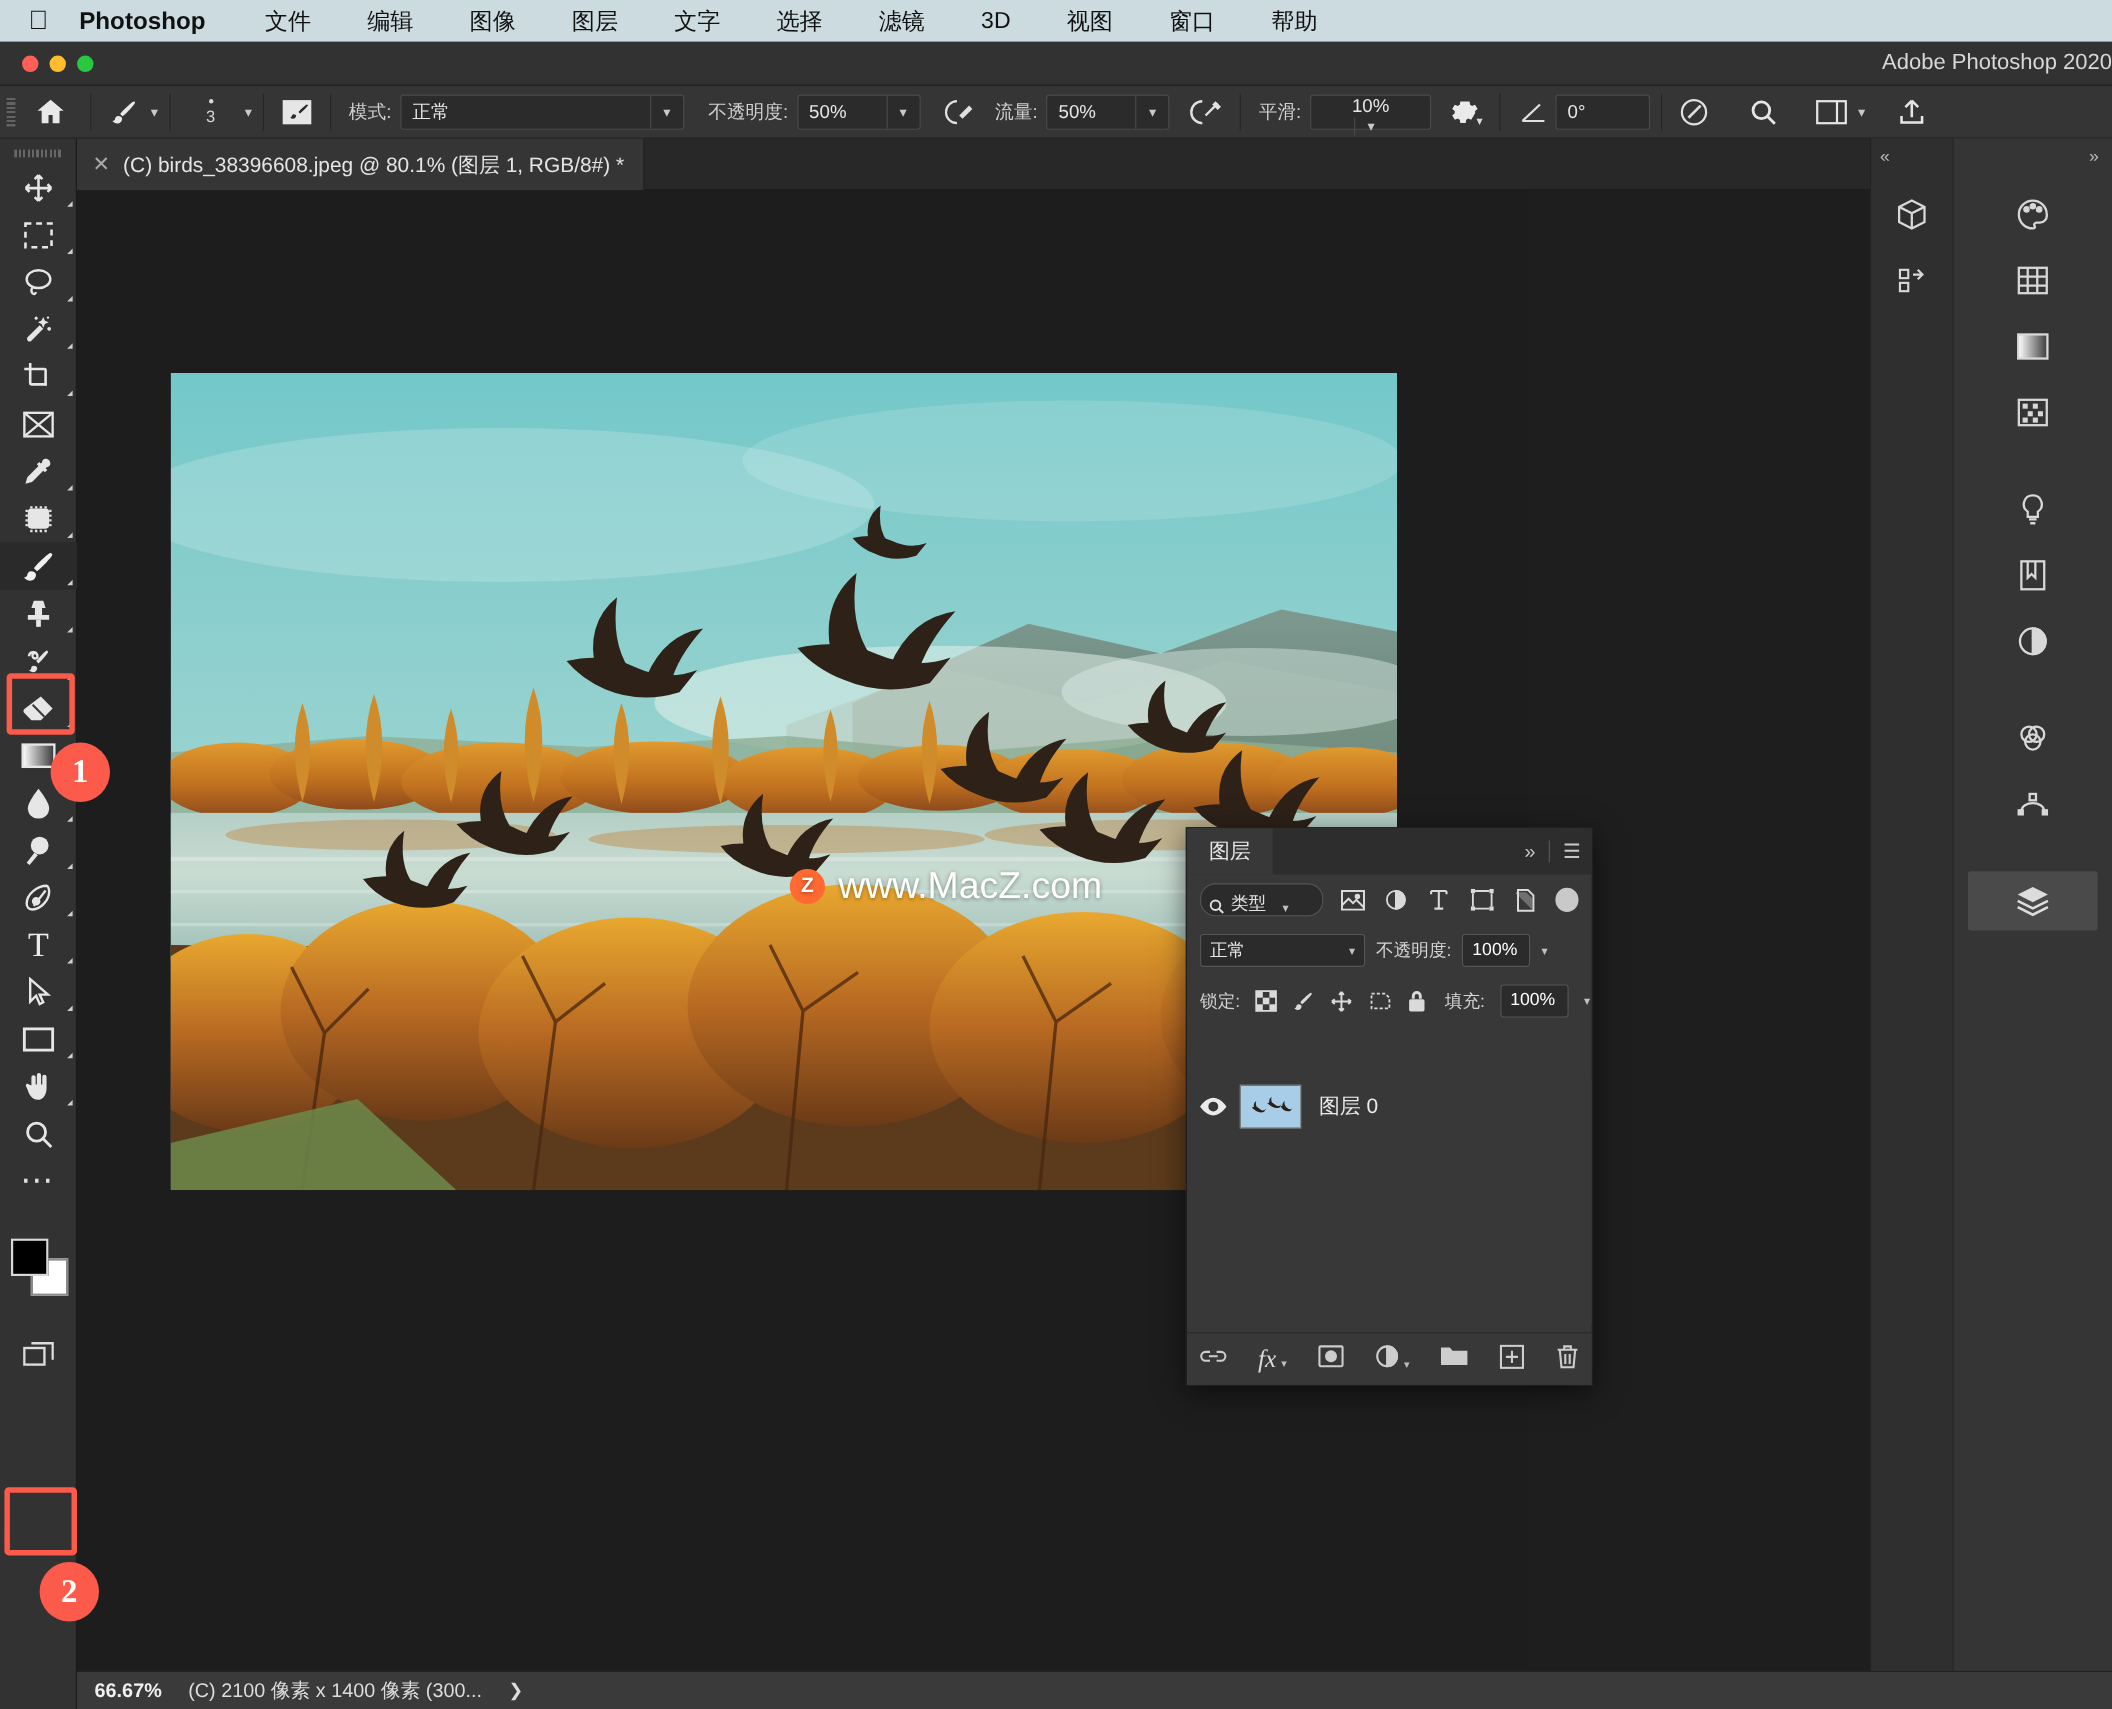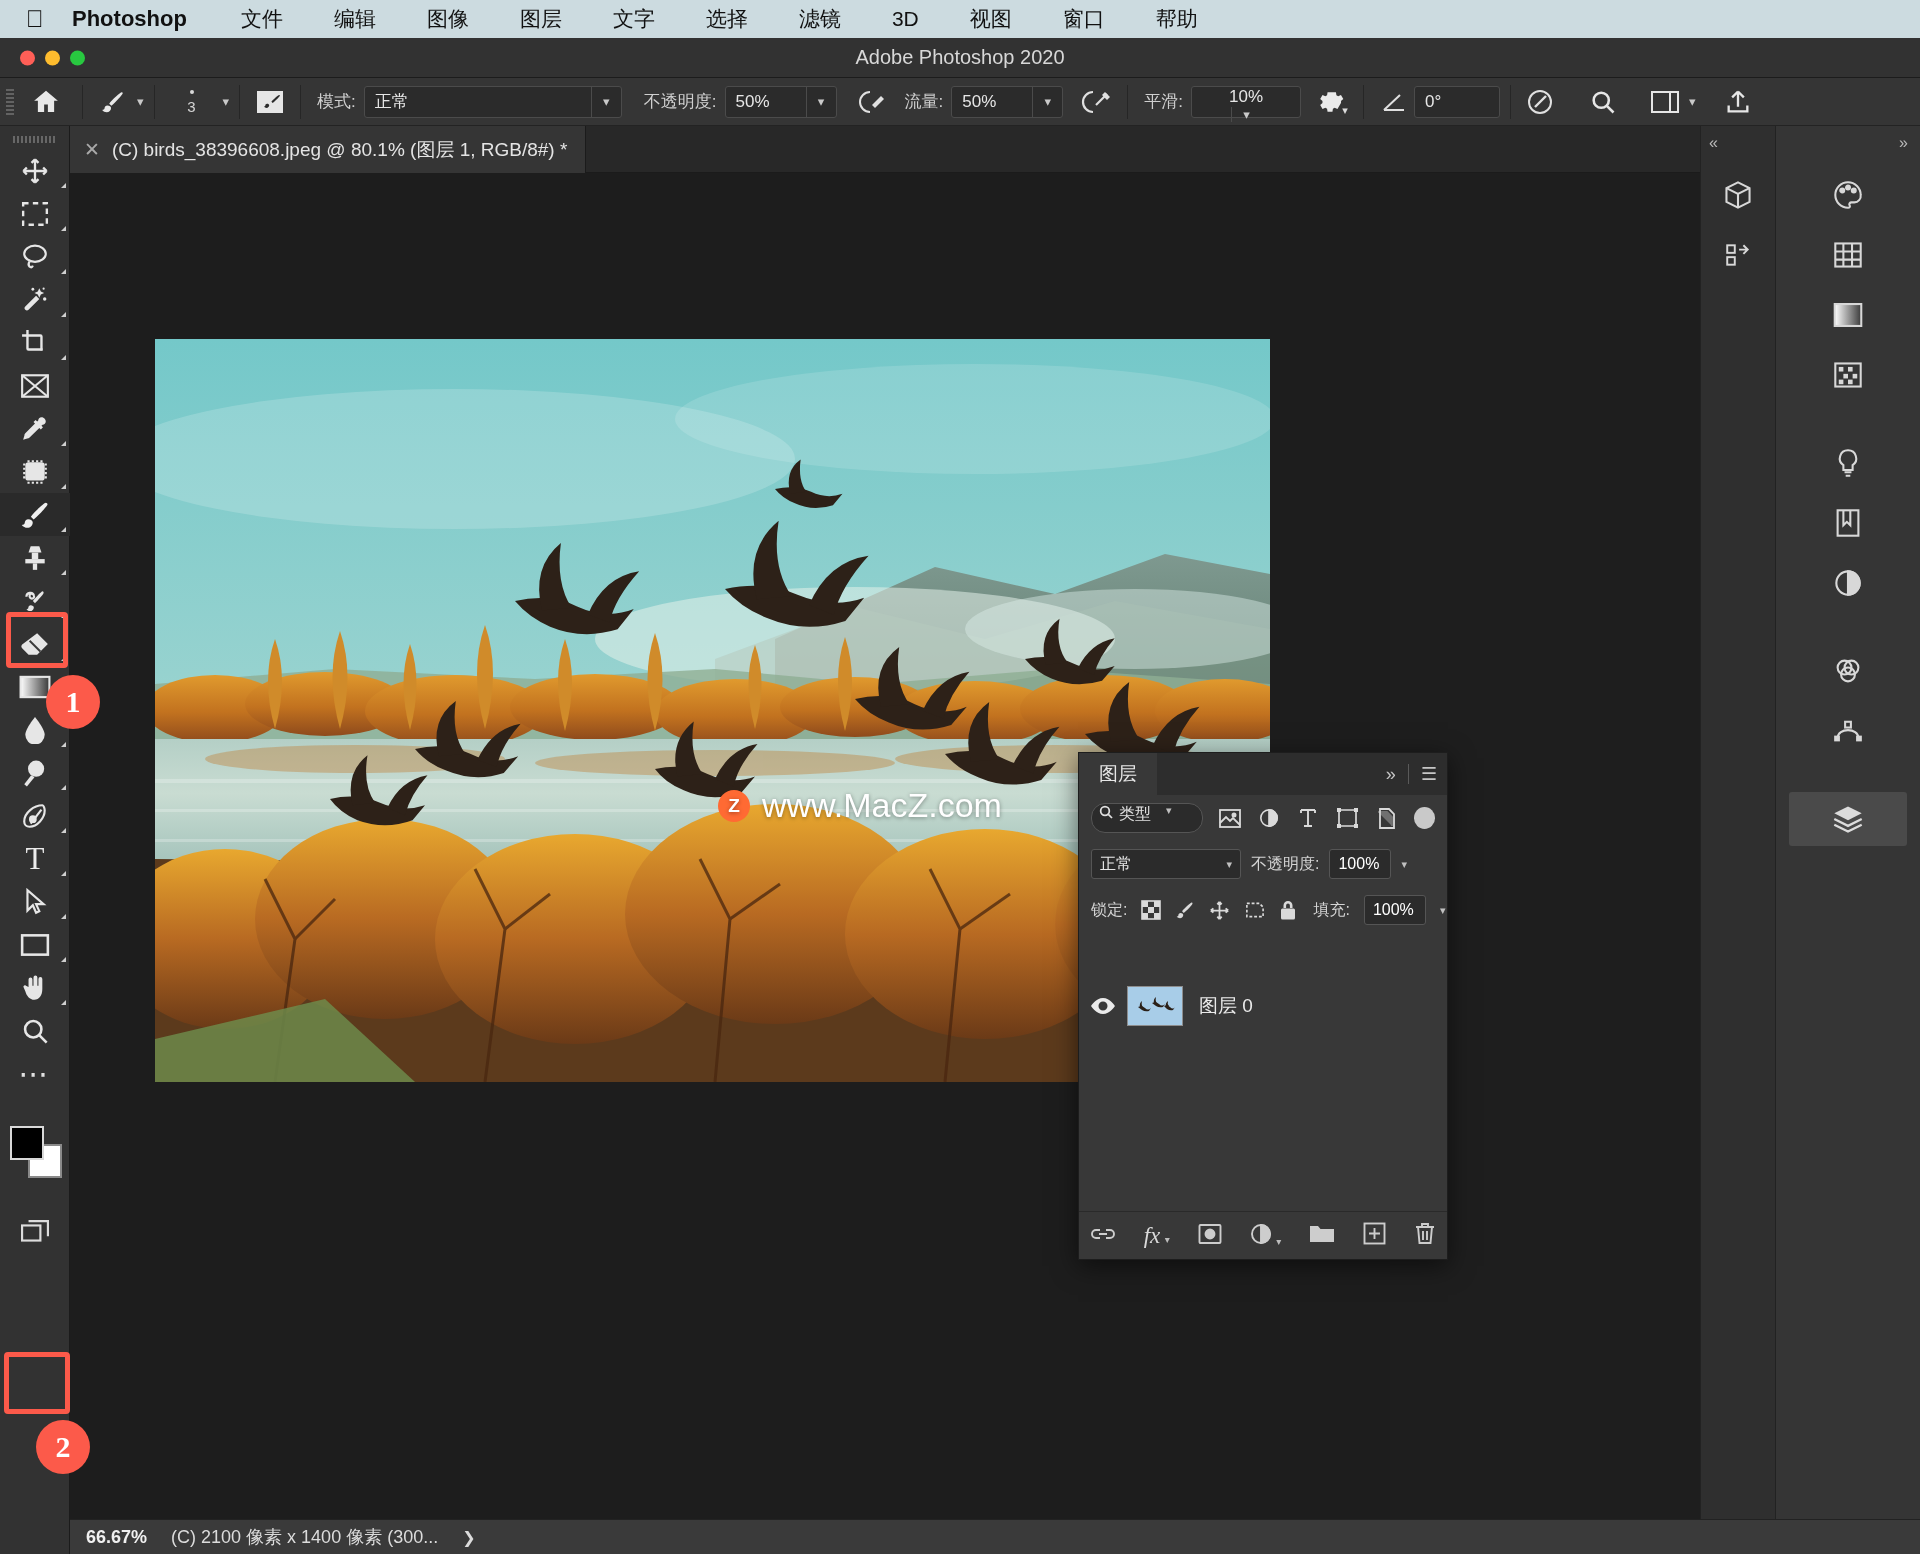--- a/index.html
+++ b/index.html
@@ -17,21 +17,21 @@
     background:#ccdbe0; display:flex; align-items:center;
     padding-left:26px; gap:0px; color:#111; font-size:21px;
   }
   .macbar .apple { font-size:24px; line-height:1; margin-right:28px; }
   .macbar .appname { font-weight:bold; font-size:22px; margin-right:34px; }
   .macbar .mitem { margin-right:31px; font-size:21px; white-space:nowrap;margin-left:20px; }
 
   
   .titlebar {
     position:absolute; left:0; top:38px; width:1920px; height:40px;
-    background:#323232; display:flex; align-items:center; justify-content:center;
+    background:#323232; display:flex; align-items:center; justify-content:flex-end;
     border-bottom:1px solid #1c1c1c;
   }
   .titlebar .wintitle { font-size:20px; color:#d8d8d8; }
   .traffic { position:absolute; left:20px; top:50%; transform:translateY(-50%); display:flex; gap:10px; }
   .dot { width:15px; height:15px; border-radius:50%; }
   .dot.r{background:#ff5f57;} .dot.y{background:#febc2e;} .dot.g{background:#28c840;}
 
   
   .optionsbar {
     position:absolute; left:0; top:78px; width:1920px; height:48px;
@@ -135,21 +135,21 @@
   }
   .lp-tabrow { height:42px; background:#2d2d2d; display:flex; align-items:center; position:relative; }
   .lp-tab { height:42px; padding:0 20px; display:flex; align-items:center;
     background:#383838; font-size:19px; color:#e6e6e6; }
   .lp-tools { position:absolute; right:10px; top:0; height:42px; display:flex; align-items:center; gap:12px; color:#c6c6c6; font-size:18px; }
   .lp-sep { width:1px; height:20px; background:#5a5a5a; }
 
   .lp-filter { height:46px; display:flex; align-items:center; padding:0 12px; gap:14px; }
   .lp-search {
     height:30px; min-width:112px; background:#2b2b2b; border:1px solid #555; border-radius:14px;
-    display:flex; align-items:flex-start; padding:0 6px; gap:5px; font-size:16px; color:#e0e0e0;
+    display:flex; align-items:flex-end; padding:0 6px; gap:5px; font-size:16px; color:#e0e0e0;
   }
   .lp-ficon { color:#d8d8d8; display:flex; align-items:center; justify-content:center; width:26px; }
   .toggle-pill { width:22px; height:22px; border-radius:50%; background:#c9c9c9; margin-left:auto; }
 
   .lp-blend { height:46px; display:flex; align-items:center; padding:0 12px; gap:10px; }
   .lp-blend .combo {
     flex:0 0 150px; height:30px; background:#2b2b2b; border:1px solid #555; border-radius:3px;
     display:flex; align-items:center; justify-content:space-between; padding:0 8px;
     font-size:16px; color:#e6e6e6;
   }

